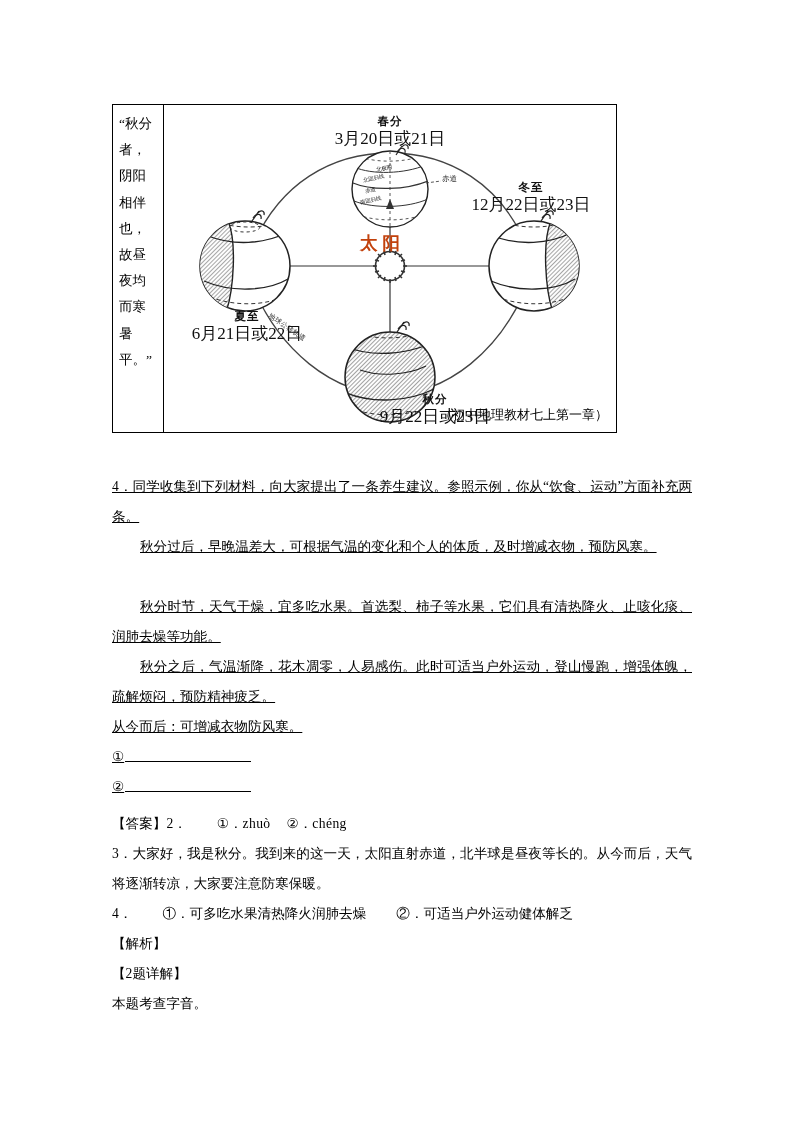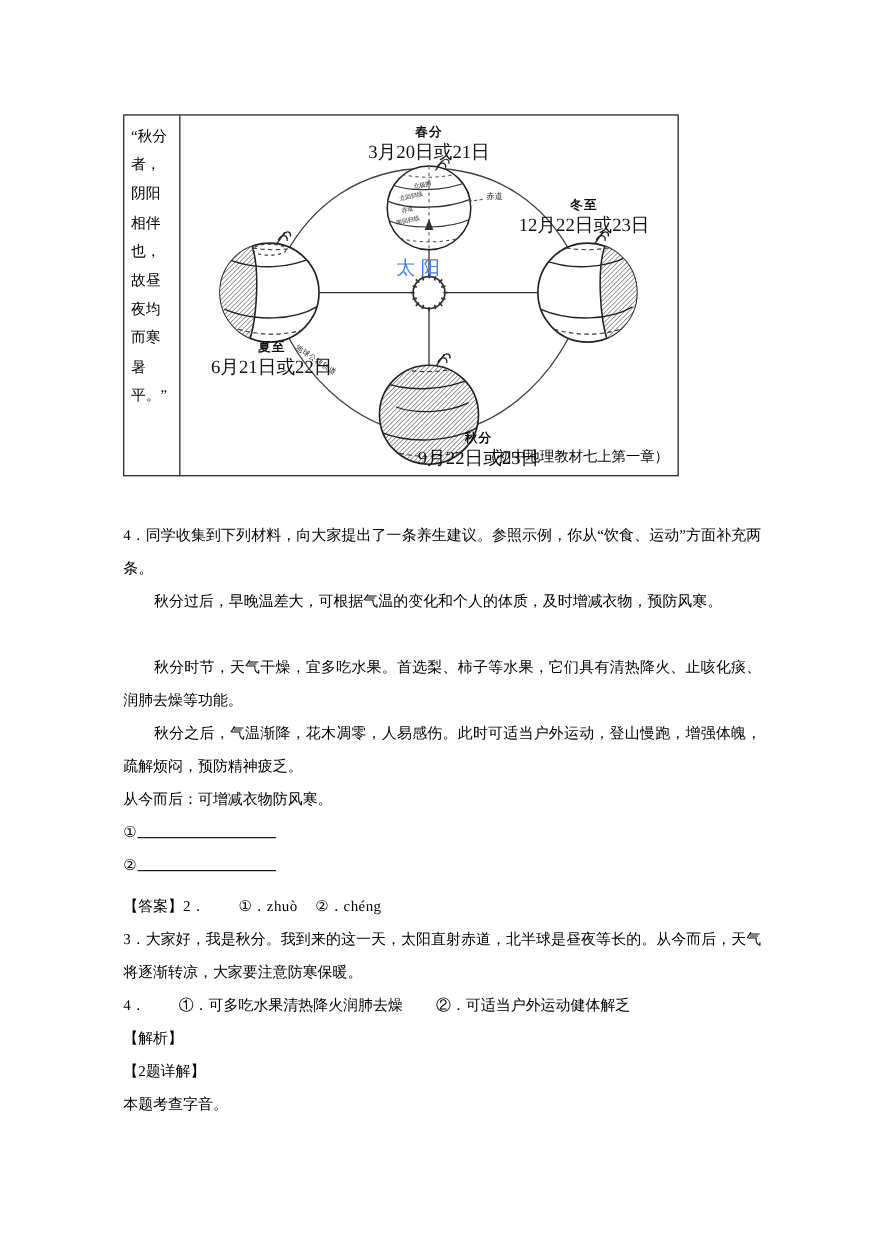--- a/index.html
+++ b/index.html
@@ -74,22 +74,23 @@
     letter-spacing: 1px;
   }
   .dlabel .date {
     font-size: 17px;
     line-height: 1.2;
   }
   .sun-text {
     position: absolute;
     font-size: 17.5px;
     letter-spacing: 5px;
-    color: #3b82f6;
-    white-space: nowrap;
+    color: #c2410c;
+    white-space: nowrap;
+    font-weight: bold;
   }
   .tiny-label {
     position: absolute;
     font-size: 7.5px;
     color: #222;
     white-space: nowrap;
   }
   .orbit-label {
     position: absolute;
     font-size: 6.8px;
@@ -319,21 +320,21 @@
         <div class="globe-tiny" style="left:212px; top:60px; transform:rotate(-10deg);">北极圈</div>
         <div class="globe-tiny" style="left:199px; top:70px; transform:rotate(-12deg);">北回归线</div>
         <div class="globe-tiny" style="left:201px; top:82px; transform:rotate(-12deg);">赤道</div>
         <div class="globe-tiny" style="left:196px; top:92px; transform:rotate(-12deg);">南回归线</div>
       </div>
 
       <div class="source-caption">（初中地理教材七上第一章）</div>
     </div>
   </div>
 
-  <div class="body-text" style="top:456px;">
+  <div class="body-text" style="top:456px;text-decoration:underline;">
     <p class="para">4．同学收集到下列材料，向大家提出了一条养生建议。参照示例，你从“饮食、运动”方面补充两条。</p>
     <p class="para indent">秋分过后，早晚温差大，可根据气温的变化和个人的体质，及时增减衣物，预防风寒。</p>
     <div class="spacer"></div>
     <p class="para indent">秋分时节，天气干燥，宜多吃水果。首选梨、柿子等水果，它们具有清热降火、止咳化痰、润肺去燥等功能。</p>
     <p class="para indent">秋分之后，气温渐降，花木凋零，人易感伤。此时可适当户外运动，登山慢跑，增强体魄，疏解烦闷，预防精神疲乏。</p>
     <p class="para">从今而后：可增减衣物防风寒。</p>
     <p class="blank-row"><span>①</span><span class="blank-line"></span></p>
     <p class="blank-row"><span>②</span><span class="blank-line"></span></p>
   </div>
 

